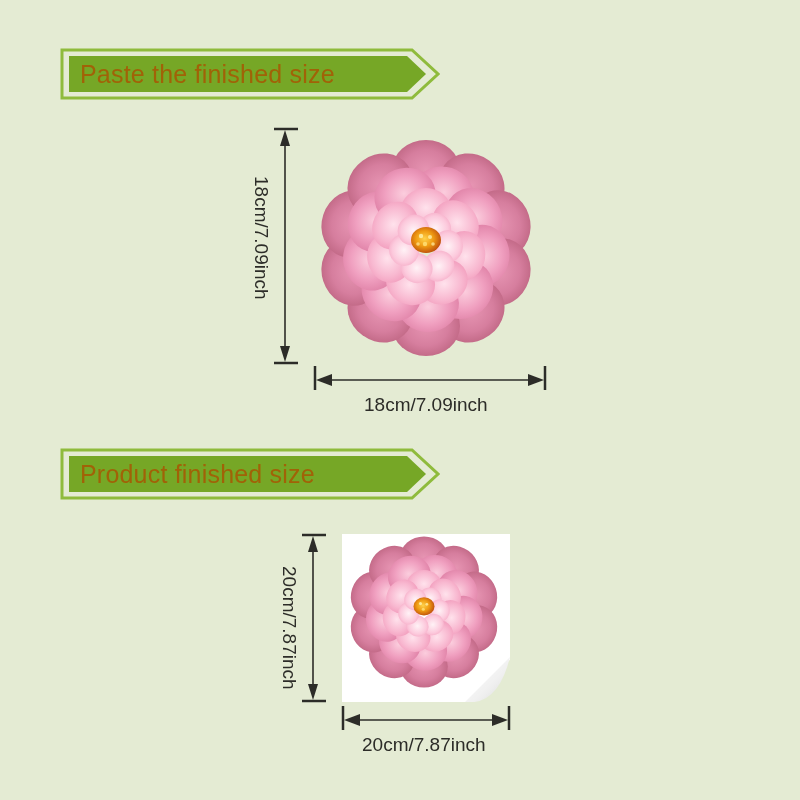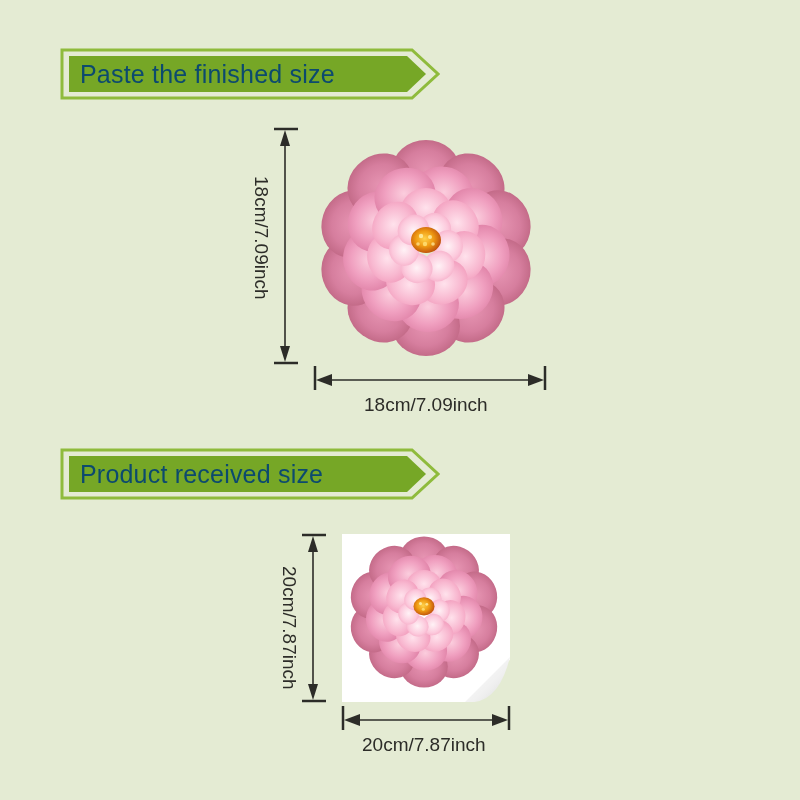--- a/index.html
+++ b/index.html
@@ -32,21 +32,21 @@
     width: 100%;
     height: 100%;
     display: block;
   }
   .banner-label {
     position: absolute;
     left: 20px;
     top: 0;
     height: 69px;
     line-height: 52px;
-    color: #0c4a6e;
+    color: #a16207;
     font-size: 25px;
     font-family: "Liberation Sans", sans-serif;
     letter-spacing: 0.2px;
     white-space: nowrap;
   }
 
   #banner-1 { left: 60px; top: 48px; width: 380px; }
   #banner-2 { left: 60px; top: 448px; width: 380px; }
 
   
@@ -220,21 +220,21 @@
       <polygon points="232,14 216,8 216,20" fill="#2c2c28"></polygon>
     </svg>
   </div>
   <span class="dim-text" id="label-h-1">18cm/7.09inch</span>
 
   <div class="banner" id="banner-2">
     <svg viewBox="0 0 380 52" preserveAspectRatio="none">
       <polygon points="2,2 352,2 378,26 352,50 2,50" fill="none" stroke="#8fbb3c" stroke-width="3"></polygon>
       <polygon points="9,8 347,8 366,26 347,44 9,44" fill="#76a726"></polygon>
     </svg>
-    <span class="banner-label">Product received size</span>
+    <span class="banner-label">Product finished size</span>
   </div>
 
   <div id="sticker-sheet">
     <svg viewBox="0 0 168 168">
       <defs>
         <radialGradient id="s_pOuter" cx="50%" cy="50%" r="60%">
           <stop offset="0%" stop-color="#e694b2"></stop>
           <stop offset="55%" stop-color="#d67e9e"></stop>
           <stop offset="100%" stop-color="#b9607c"></stop>
         </radialGradient>

